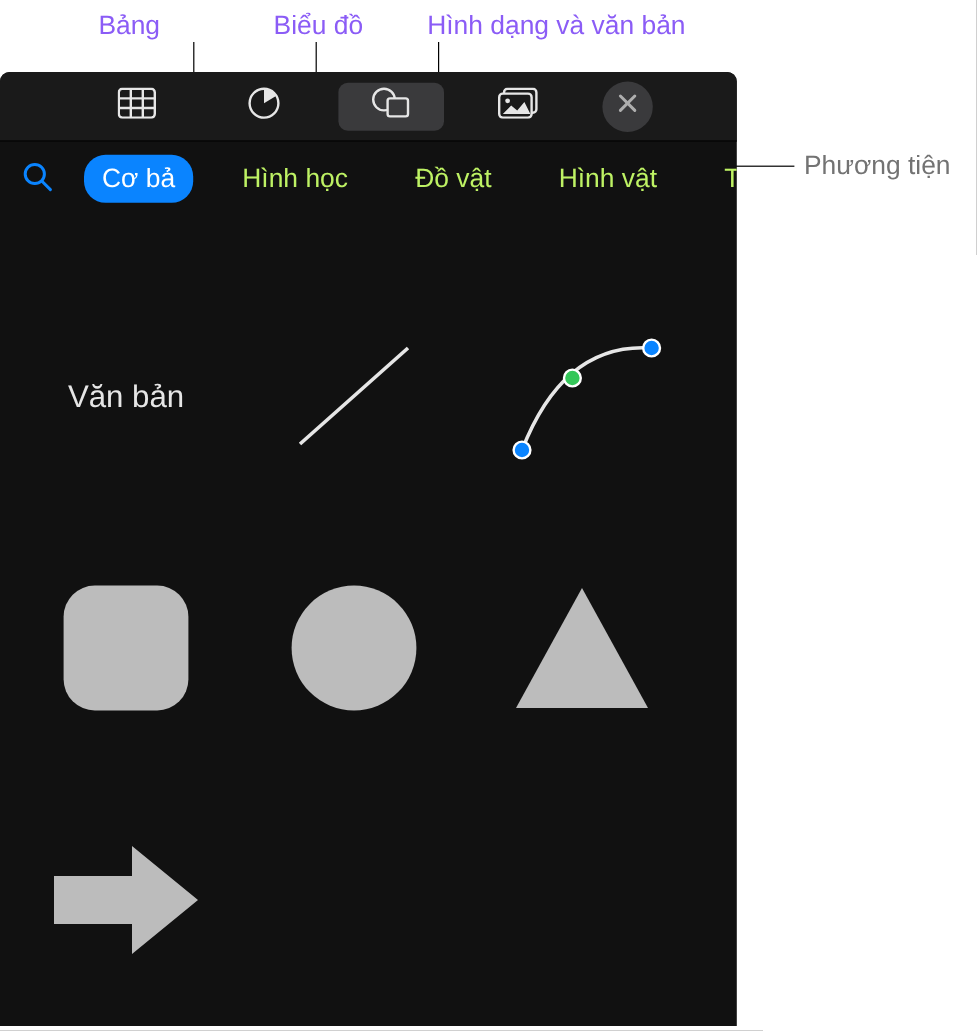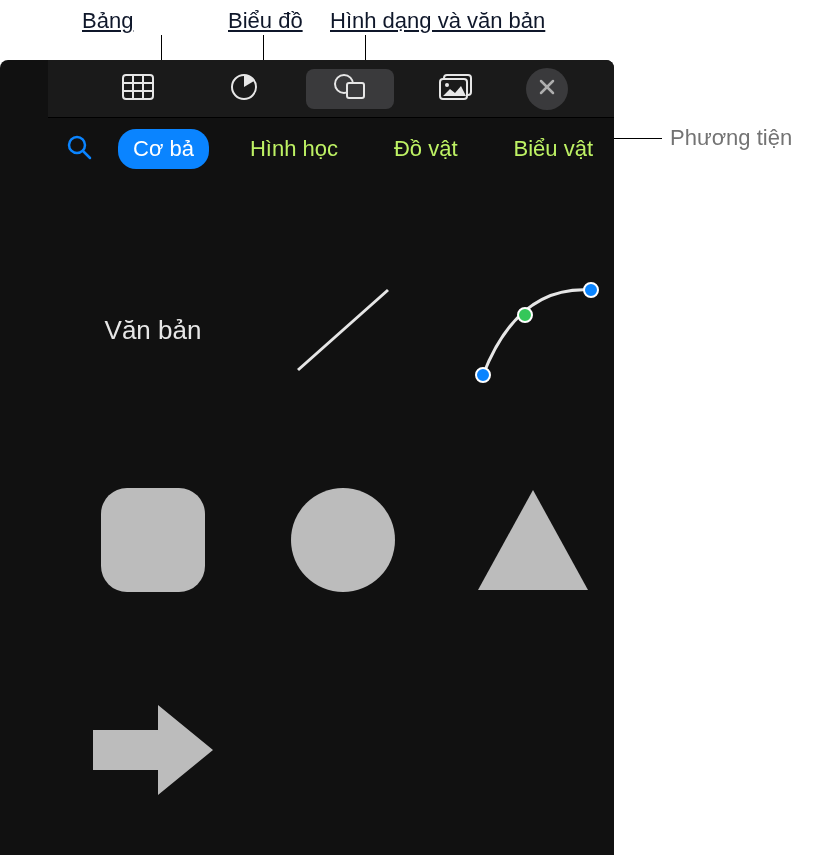--- a/index.html
+++ b/index.html
@@ -11,39 +11,37 @@
       position: relative;
     }
     .callout-area {
       position: relative;
       height: 60px;
       width: 100%;
     }
     .callout-label {
       position: absolute;
       font-size: 22px;
-      color: #0f172a;
+      color: #8b5cf6;
       top: 8px;
-      text-decoration: underline;
     }
     .callout-line {
       position: absolute;
       background: #000;
       width: 1px;
     }
     .panel {
       position: absolute;
       top: 60px;
       left: 0;
       width: 614px;
       height: 795px;
       background: #111;
       border-radius: 8px 8px 0 0;
       overflow: hidden;
-      padding-left: 48px;
     }
     .toolbar {
       height: 58px;
       background: #1a1a1a;
       display: flex;
       align-items: center;
       justify-content: center;
       gap: 18px;
       padding: 0 18px;
       border-bottom: 1px solid #000;
@@ -120,21 +118,21 @@
 </head>
 <body>
 
 <div class="callout-area">
   <div class="callout-label" style="left:82px;">Bảng</div>
   <div class="callout-line" style="left:161px; top:35px; height:33px;"></div>
 
   <div class="callout-label" style="left:228px;">Biểu đồ</div>
   <div class="callout-line" style="left:263px; top:35px; height:33px;"></div>
 
-  <div class="callout-label" style="left:330px;">Hình dạng và văn bản</div>
+  <div class="callout-label" style="left:356px;">Hình dạng và văn bản</div>
   <div class="callout-line" style="left:365px; top:35px; height:33px;"></div>
 </div>
 
 <div class="callout-right" style="top:125px; left:670px;">Phương tiện</div>
 <div class="hline" style="top:138px; left:497px; width:165px;"></div>
 <div class="callout-line" style="left:497px; top:114px; height:24px;"></div>
 
 <div class="panel">
 
   <div class="toolbar">
@@ -188,21 +186,21 @@
   <div class="categories">
     <span class="search-icon">
       <svg width="26" height="26" viewBox="0 0 26 26">
         <circle cx="11" cy="11" r="8" fill="none" stroke="#0a84ff" stroke-width="2.5"></circle>
         <line x1="17" y1="17" x2="24" y2="24" stroke="#0a84ff" stroke-width="2.5" stroke-linecap="round"></line>
       </svg>
     </span>
     <span class="cat-pill active">Cơ bả</span>
     <span class="cat-pill">Hình học</span>
     <span class="cat-pill">Đồ vật</span>
-    <span class="cat-pill">Biểu vật</span>
+    <span class="cat-pill">Hình vật</span>
     <span class="cat-pill">Tự</span>
   </div>
 
   <div class="shapes-grid">
 
     <div class="cell text-cell">Văn bản</div>
     <div class="cell">
       <svg width="120" height="120">
         <line x1="15" y1="100" x2="105" y2="20" stroke="#e6e6e6" stroke-width="3"></line>
       </svg>

